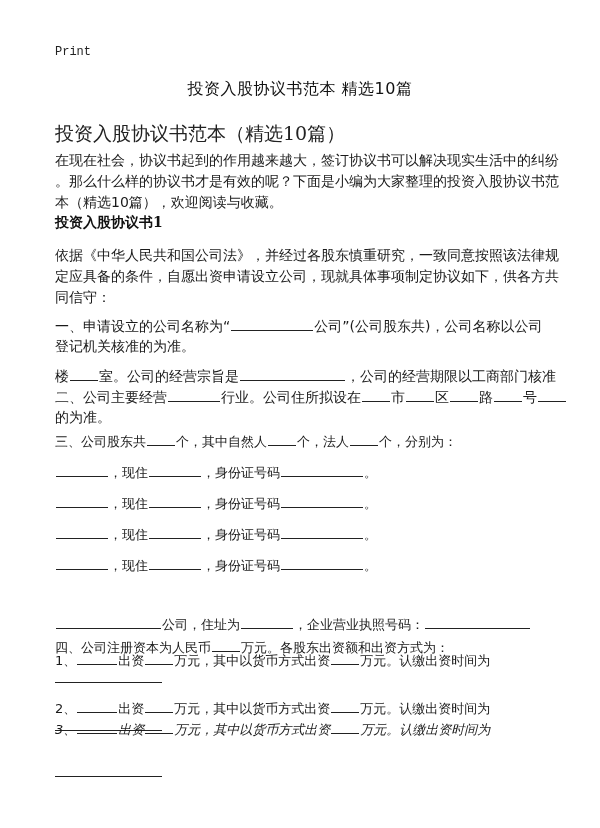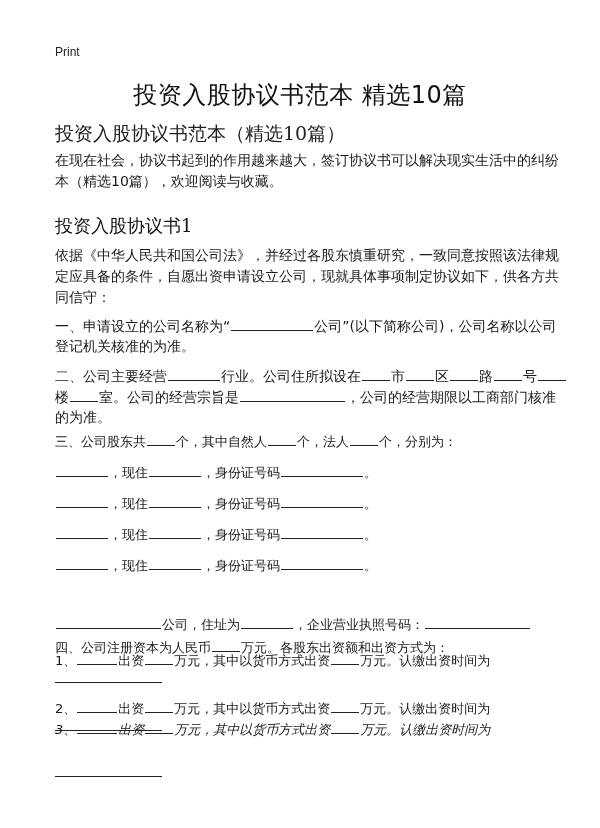--- a/index.html
+++ b/index.html
@@ -1,65 +1,66 @@
 <!DOCTYPE html>
 <html><head>
 <meta charset="utf-8">
 <style>
   html, body { margin: 0; padding: 0; background: #ffffff; }
   body { width: 600px; height: 828px; position: relative; overflow: hidden;
          font-family: "DejaVu Sans", "Liberation Sans", sans-serif; color: #1a1a1a; }
   .abs { position: absolute; white-space: nowrap; }
-  .print { left: 55px; top: 45px; font-family: Liberation Sans, sans-serif; font-size: 12px; color: #222; }
-  .title { left: 0; width: 600px; top: 79px; text-align: center; font-size: 24px; color: #111; letter-spacing: 0.5px; }
+  .print { left: 55px; top: 45px; font-family: Liberation Mono, monospace; font-size: 12px; color: #222; }
+  .title { left: 0; width: 600px; top: 79px; text-align: center; font-size: 16px; color: #111; letter-spacing: 0.5px; }
   .subtitle { left: 55px; top: 121px; font-size: 19px; font-family: "DejaVu Serif", serif; color: #222; }
   .para { position: absolute; left: 55px; width: 490px; font-size: 14px; line-height: 21px; color: #1a1a1a; }
   .line { display: block; white-space: nowrap; height: 21px; }
-  .heading { left: 55px; top: 214px; font-size: 18px; font-weight: normal; font-family: "DejaVu Serif", serif; color: #111; }
+  .heading { left: 55px; top: 214px; font-size: 14px; font-weight: bold; font-family: "DejaVu Serif", serif; color: #111; }
   .blank { display: inline-block; border-bottom: 1px solid #222; height: 15px; vertical-align: baseline; margin: 0 1px; }
   .w28 { width: 28px; } .w40 { width: 40px; } .w52 { width: 52px; } .w82 { width: 82px; }
   .w105 { width: 105px; }
   .row { position: absolute; left: 55px; font-size: 13px; white-space: nowrap; color: #1a1a1a; }
   .longblank { position: absolute; left: 55px; width: 107px; border-bottom: 1px solid #222; height: 1px; }
 </style>
 </head>
 <body>
 
 <div class="abs print">Print</div>
 
 <div class="abs title">投资入股协议书范本 精选10篇</div>
 
 <div class="abs subtitle">投资入股协议书范本（精选10篇）</div>
 
 <div class="para" style="top:150px;">
   <span class="line">在现在社会，协议书起到的作用越来越大，签订协议书可以解决现实生活中的纠纷</span>
+  <span class="line">。那么什么样的协议书才是有效的呢？下面是小编为大家整理的投资入股协议书范</span>
   <span class="line">本（精选10篇），欢迎阅读与收藏。</span>
 </div>
 
 <div class="abs heading">投资入股协议书1</div>
 
 <div class="para" style="top:245px;">
   <span class="line">依据《中华人民共和国公司法》，并经过各股东慎重研究，一致同意按照该法律规</span>
   <span class="line">定应具备的条件，自愿出资申请设立公司，现就具体事项制定协议如下，供各方共</span>
   <span class="line">同信守：</span>
 </div>
 
 <div class="para" style="top:315px;">
   <span class="line">
-    <span>一、申请设立的公司名称为“</span><span class="blank w82"></span><span>公司”(以下简称公司)，公司名称以公司</span>
+    <span>一、申请设立的公司名称为“</span><span class="blank w82"></span><span>公司”(公司股东共)，公司名称以公司</span>
   </span>
   <span class="line">登记机关核准的为准。</span>
 </div>
 
 <div class="para" style="top:365px;">
   <span class="line">
-    <span>二、公司主要经营</span><span class="blank w52"></span><span>行业。公司住所拟设在</span><span class="blank w28"></span><span>市</span><span class="blank w28"></span><span>区</span><span class="blank w28"></span><span>路</span><span class="blank w28"></span><span>号</span><span class="blank w28"></span>
+    <span>楼</span><span class="blank w28"></span><span>室。公司的经营宗旨是</span><span class="blank w105"></span><span>，公司的经营期限以工商部门核准</span>
   </span>
   <span class="line">
-    <span>楼</span><span class="blank w28"></span><span>室。公司的经营宗旨是</span><span class="blank w105"></span><span>，公司的经营期限以工商部门核准</span>
+    <span>二、公司主要经营</span><span class="blank w52"></span><span>行业。公司住所拟设在</span><span class="blank w28"></span><span>市</span><span class="blank w28"></span><span>区</span><span class="blank w28"></span><span>路</span><span class="blank w28"></span><span>号</span><span class="blank w28"></span>
   </span>
   <span class="line">的为准。</span>
 </div>
 
 <div class="row" style="top:430px;">
   <span>三、公司股东共</span><span class="blank w28"></span><span>个，其中自然人</span><span class="blank w28"></span><span>个，法人</span><span class="blank w28"></span><span>个，分别为：</span>
 </div>
 
 <div class="row" style="top:461px;">
   <span class="blank w52"></span><span>，现住</span><span class="blank w52"></span><span>，身份证号码</span><span class="blank w82"></span><span>。</span>

